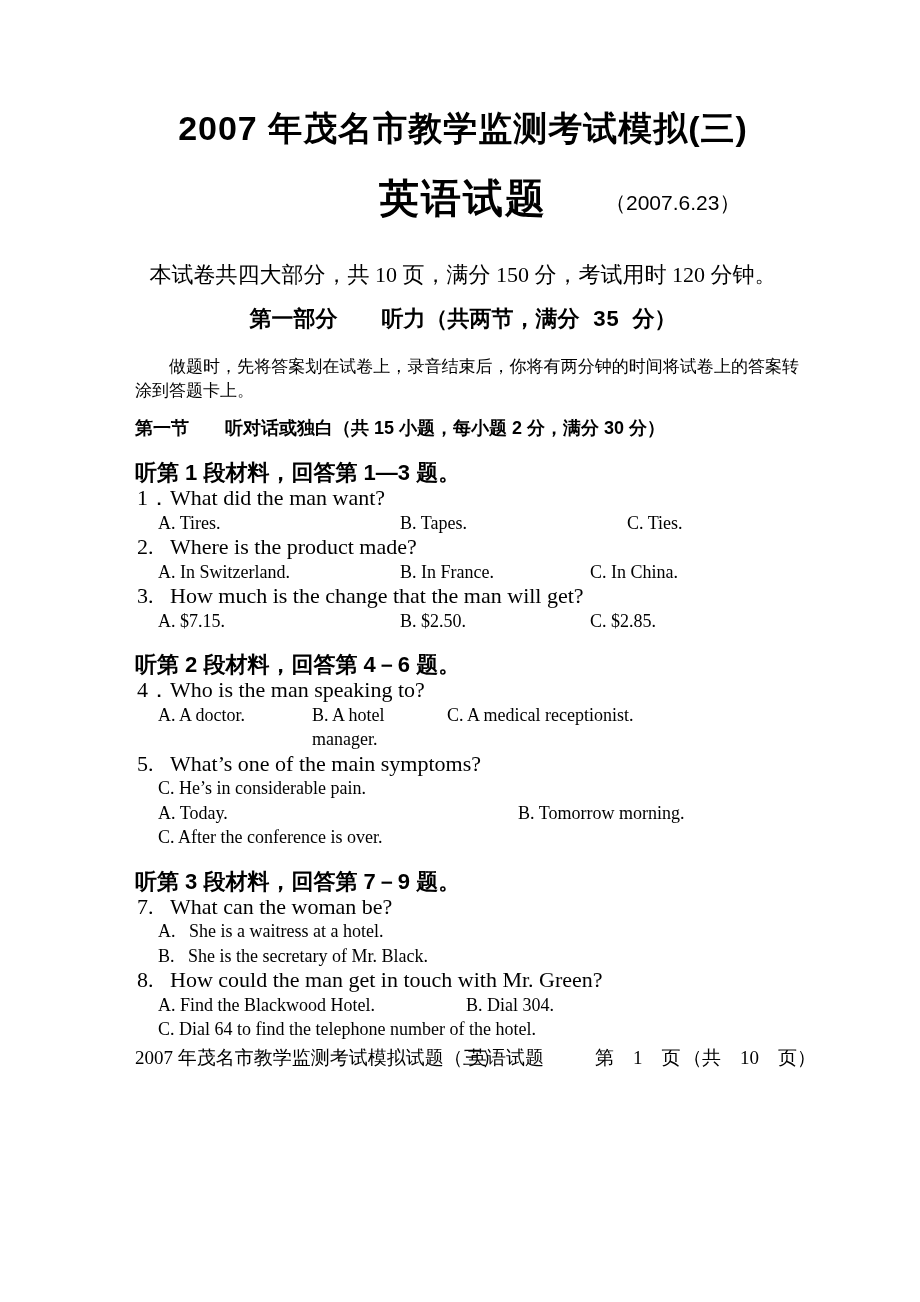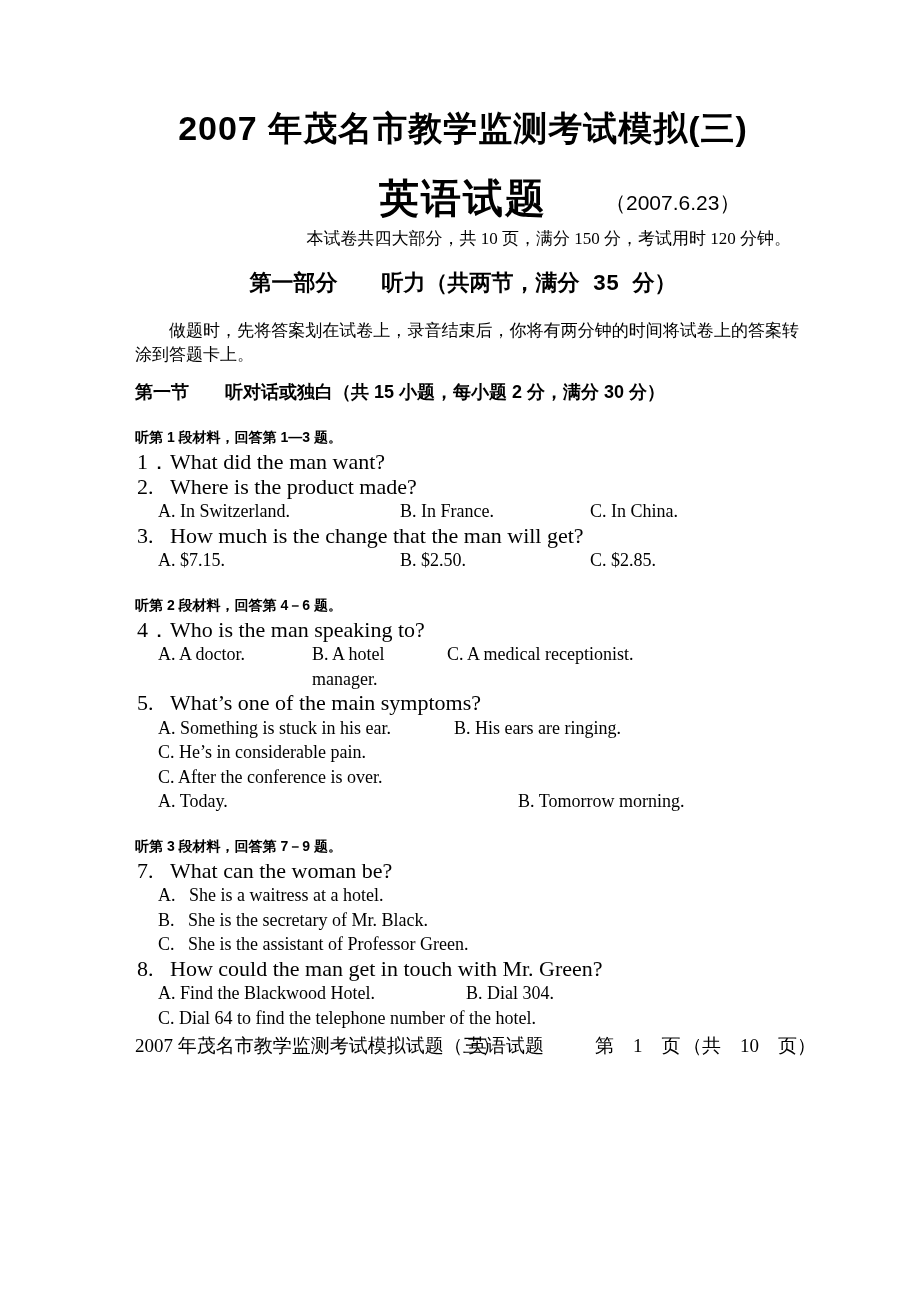--- a/index.html
+++ b/index.html
@@ -21,42 +21,42 @@
   .subtitle-row { position: relative; margin-top: 18px; height: 54px; text-align: center; }
   .exam-subtitle {
     font-family: "Liberation Sans", "DejaVu Sans", sans-serif;
     font-weight: bold; font-size: 40px; line-height: 54px; letter-spacing: 2px;
   }
   .exam-date {
     position: absolute; left: 470px; bottom: 8px;
     font-family: "Liberation Sans", "DejaVu Sans", sans-serif;
     font-size: 21px; font-weight: normal;
   }
-  .intro { font-size: 17px; line-height: 28px; text-align: right; }
+  .intro { margin-top: 36px; font-size: 22px; line-height: 28px; text-align: center; }
 
   .part-heading {
     margin-top: 16px;
     font-family: Liberation Mono, monospace;
     font-weight: bold; font-size: 22px; line-height: 32px; text-align: center;
   }
   .para {
     margin: 4px 0 0 0; width: 664px;
     font-size: 17px; line-height: 24px;
     text-indent: 2em; text-align: justify;
   }
   .section-heading {
     margin-top: 12px;
     font-family: "Liberation Sans", "DejaVu Sans", sans-serif;
     font-weight: bold; font-size: 18px; line-height: 26px;
   }
   .material-group { margin: 0; }
   .material-heading {
     margin-top: 19px;
     font-family: "Liberation Sans", "DejaVu Sans", sans-serif;
-    font-weight: bold; font-size: 14px; line-height: 26px;
+    font-weight: bold; font-size: 22px; line-height: 26px;
   }
   .q-row { font-size: 22px; line-height: 24.5px; padding-left: 2px; white-space: pre-wrap; }
   .q-num { display: inline-block; width: 33px; }
   .opt-row { font-size: 18px; line-height: 24.5px; margin-left: 23px; white-space: pre-wrap; }
   .opt { display: inline-block; vertical-align: top; white-space: pre-wrap; }
 
   .footer { position: relative; margin-top: 5px; height: 22px; font-size: 19px; line-height: 22px; }
   .footer span { position: absolute; top: 0; white-space: pre; }
   .footer .f-left   { left: 0; }
   .footer .f-subj   { left: 333px; }
@@ -82,41 +82,40 @@
 
     <p class="para">做题时，先将答案划在试卷上，录音结束后，你将有两分钟的时间将试卷上的答案转涂到答题卡上。</p>
 
     <h3 class="section-heading">第一节　　听对话或独白（共 15 小题，每小题 2 分，满分 30 分）</h3>
 
 
     <div id="questions">
         <div class="material-group">
           <div class="material-heading">听第 1 段材料，回答第 1—3 题。</div>
           <div class="q-row"><span class="q-num">1．</span><span class="q-text">What did the man want?</span></div>
+          <div class="opt-row"><span class="opt" style="width: 242px;">A. Tires.</span><span class="opt" style="width: 227px;">B. Tapes.</span><span class="opt">C. Ties.</span></div>
           <div class="q-row"><span class="q-num">2.</span><span class="q-text">Where is the product made?</span></div>
           <div class="opt-row"><span class="opt" style="width: 242px;">A. In Switzerland.</span><span class="opt" style="width: 190px;">B. In France.</span><span class="opt">C. In China.</span></div>
           <div class="q-row"><span class="q-num">3.</span><span class="q-text">How much is the change that the man will get?</span></div>
           <div class="opt-row"><span class="opt" style="width: 242px;">A. $7.15.</span><span class="opt" style="width: 190px;">B. $2.50.</span><span class="opt">C. $2.85.</span></div>
         </div>
         <div class="material-group">
           <div class="material-heading">听第 2 段材料，回答第 4－6 题。</div>
           <div class="q-row"><span class="q-num">4．</span><span class="q-text">Who is the man speaking to?</span></div>
           <div class="opt-row"><span class="opt" style="width: 154px;">A. A doctor.</span><span class="opt" style="width: 135px;">B. A hotel manager.</span><span class="opt">C. A medical receptionist.</span></div>
           <div class="q-row"><span class="q-num">5.</span><span class="q-text">What’s one of the main symptoms?</span></div>
-          <div class="opt-row"><span class="opt" style="width: 296px;">A. Something is stuck in his ear.</span><span class="opt">B. His ears are ringing.</span></div>
           <div class="opt-row"><span class="opt">C. He’s in considerable pain.</span></div>
+          <div class="opt-row"><span class="opt" style="width: 360px;">A. Today.</span><span class="opt">B. Tomorrow morning.</span></div>
           <div class="opt-row"><span class="opt">C. After the conference is over.</span></div>
-          <div class="opt-row"><span class="opt" style="width: 360px;">A. Today.</span><span class="opt">B. Tomorrow morning.</span></div>
         </div>
         <div class="material-group">
           <div class="material-heading">听第 3 段材料，回答第 7－9 题。</div>
           <div class="q-row"><span class="q-num">7.</span><span class="q-text">What can the woman be?</span></div>
           <div class="opt-row"><span class="opt">A.   She is a waitress at a hotel.</span></div>
           <div class="opt-row"><span class="opt">B.   She is the secretary of Mr. Black.</span></div>
-          <div class="opt-row"><span class="opt">C.   She is the assistant of Professor Green.</span></div>
           <div class="q-row"><span class="q-num">8.</span><span class="q-text">How could the man get in touch with Mr. Green?</span></div>
           <div class="opt-row"><span class="opt" style="width: 308px;">A. Find the Blackwood Hotel.</span><span class="opt">B. Dial 304.</span></div>
           <div class="opt-row"><span class="opt">C. Dial 64 to find the telephone number of the hotel.</span></div>
         </div>
       </div>
 
     <div class="footer">
       <span class="f-left">2007 年茂名市教学监测考试模拟试题（三）</span>
       <span class="f-subj">英语试题</span>
       <span class="f-page">第　1　页</span>

